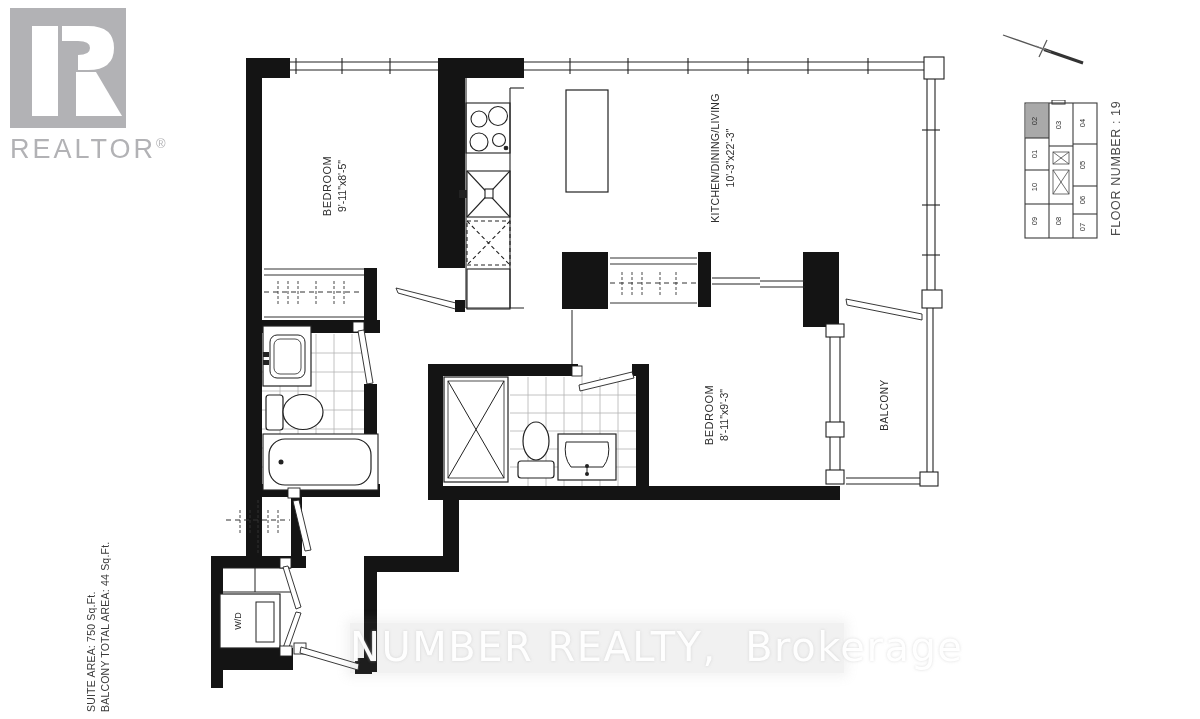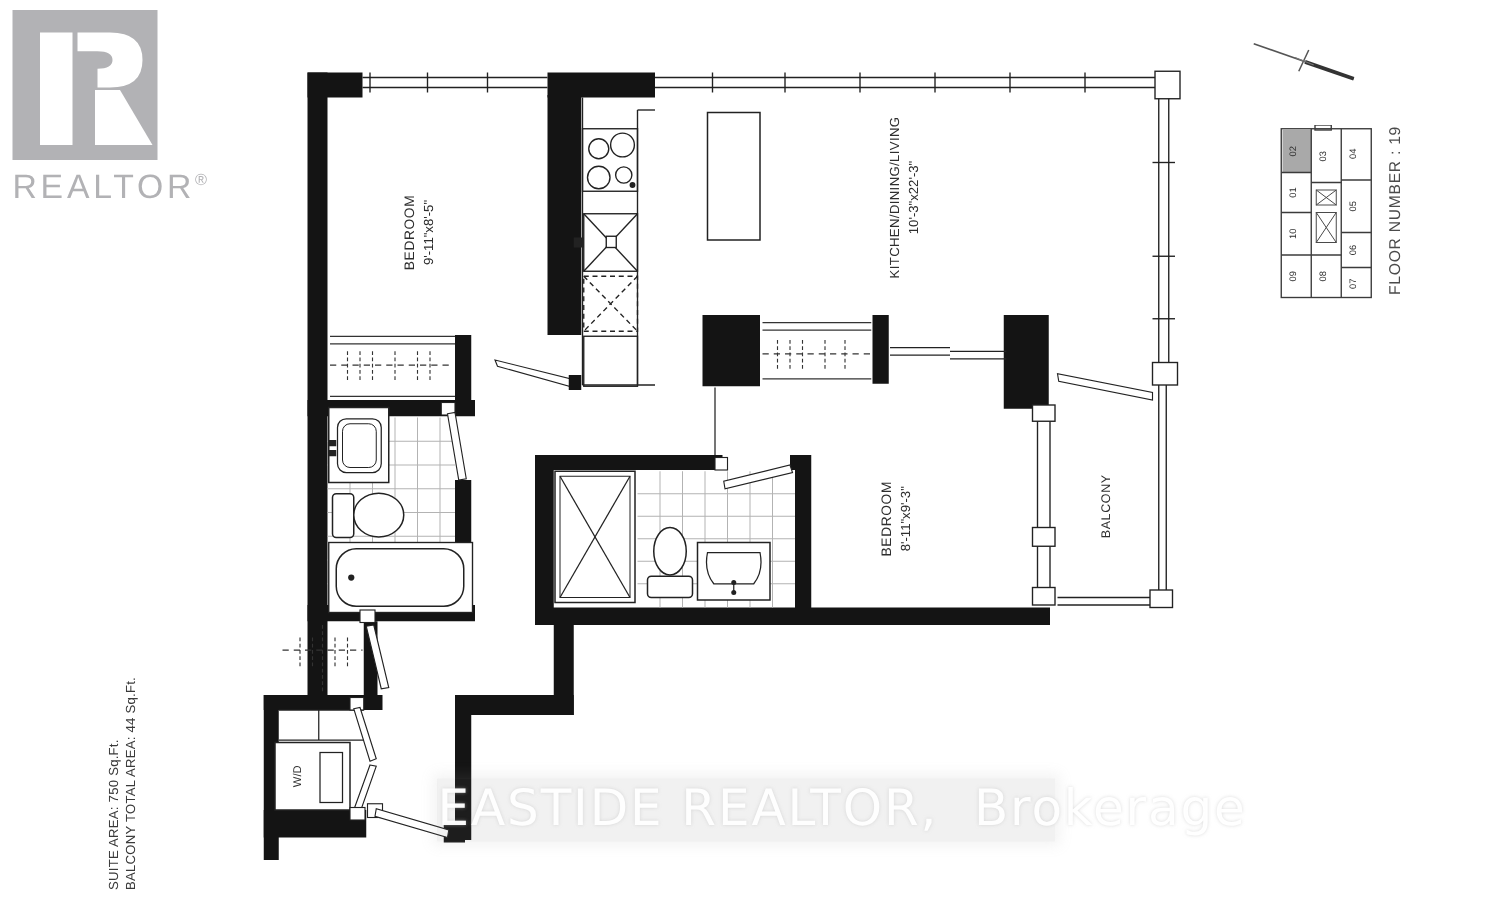--- a/index.html
+++ b/index.html
@@ -364,15 +364,15 @@
 
       <text x="713" y="415" transform="rotate(-90 713 415)" font-size="11" letter-spacing="0.5">BEDROOM</text>
       <text x="728" y="415" transform="rotate(-90 728 415)" font-size="10.5">8'-11"x9'-3"</text>
 
       <text x="888" y="405" transform="rotate(-90 888 405)" font-size="10" letter-spacing="0.5">BALCONY</text>
 
       <text x="241" y="621" transform="rotate(-90 241 621)" font-size="9">W/D</text>
     </g>
   </svg>
 
-  <div id="watermark">EASTIDE REALTOR,  Brokerage</div>
+  <div id="watermark">NUMBER REALTY,  Brokerage</div>
 
 </div>
 
 </body></html>

